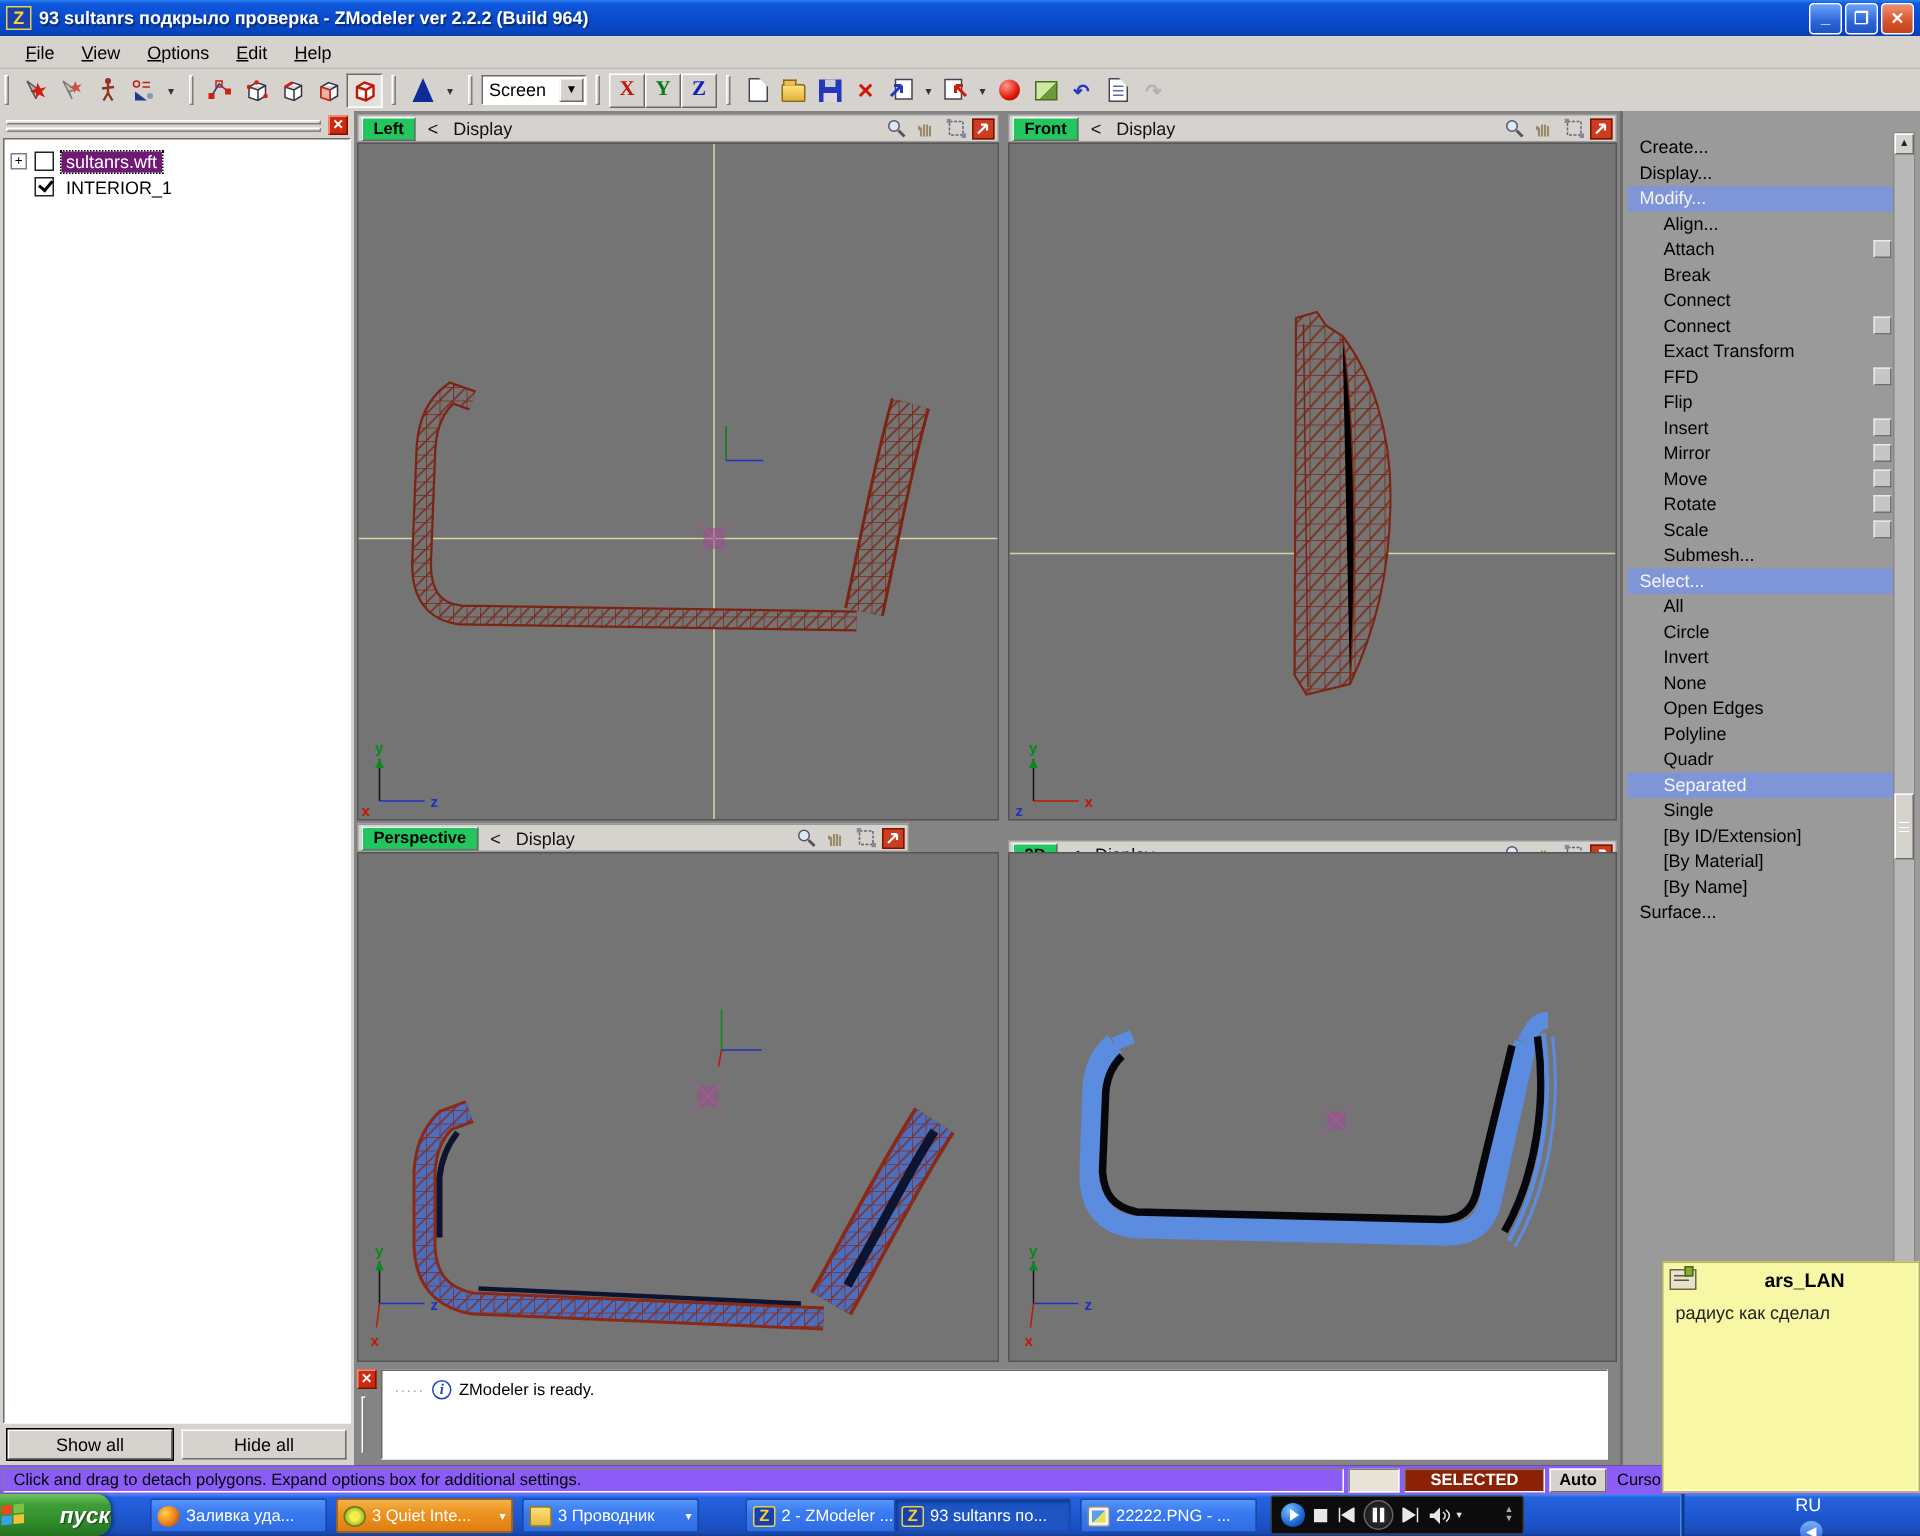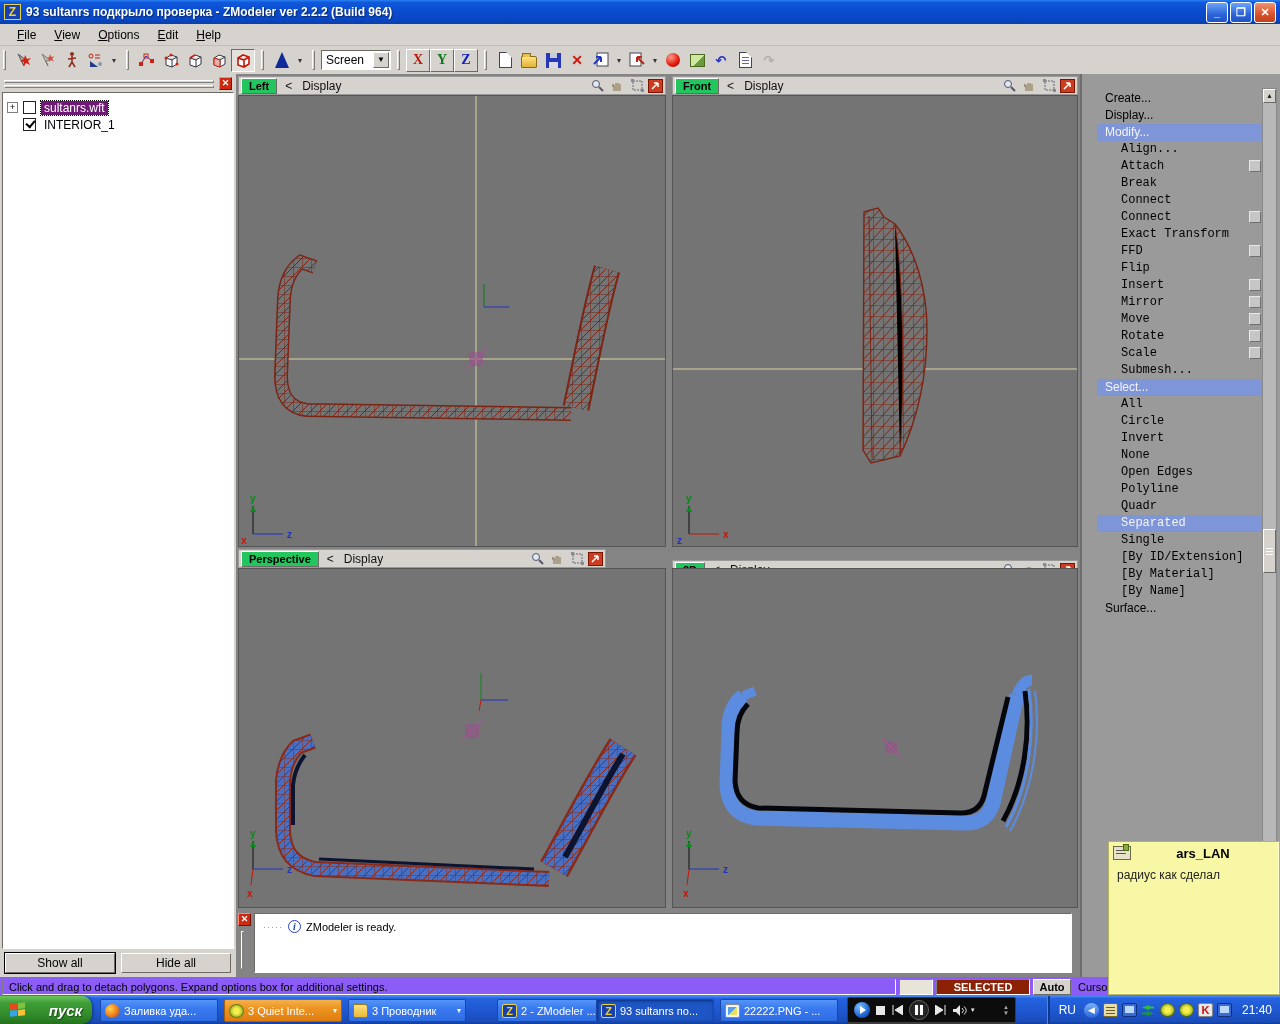--- a/index.html
+++ b/index.html
@@ -68,22 +68,22 @@
   
   .logpanel { position:absolute; left:2px; top:837px; width:838px; height:64px; }
   .logbox { position:absolute; left:16px; top:2px; width:818px; height:60px; background:#fff; border:1px solid; border-color:#6d6a65 #fff #fff #6d6a65; padding:6px 8px; font-size:11px; }
   .lrow { display:flex; align-items:center; gap:5px; color:#000; }
   .dots { color:#999; letter-spacing:1px; font-size:9px; }
   .info-i { width:13px; height:13px; border-radius:50%; border:1px solid #2244bb; color:#2244bb; font-family:"Liberation Serif",serif; font-weight:bold; font-style:italic; font-size:10px; text-align:center; line-height:11px; }
 
   
   .right-panel { left:1080px; top:74px; width:200px; height:903px; background:#9a9a9a; border-left:2px solid #6e6e6e; }
   .side-menu { position:absolute; left:3px; top:16px; width:180px; }
-  .menu-item { height:17px; line-height:17px; font-size:12px; color:#000; position:relative; padding-left:8px; white-space:nowrap;margin-left:12px; }
-  .menu-item.ind { padding-left:24px;font-family:Liberation Mono, monospace; }
+  .menu-item { height:17px; line-height:17px; font-size:12px; color:#000; position:relative; padding-left:8px; white-space:nowrap; }
+  .menu-item.ind { padding-left:24px; }
   .menu-item.sel { background:#7e96d8; color:#f4f4f4; }
   .mi-box { display:none; position:absolute; right:4px; top:2px; width:12px; height:12px; background:#c6c6c6; border:1px solid; border-color:#e8e8e8 #707070 #707070 #e8e8e8; }
   .menu-item.chk .mi-box { display:block; }
   .scrollbar { position:absolute; right:3px; top:14px; width:15px; height:886px; background:#b8b8b8; border:1px solid #888; }
   .sb-arrow { width:13px; height:14px; background:#d6d3ce; border:1px solid; border-color:#fff #6d6a65 #6d6a65 #fff; font-size:7px; text-align:center; line-height:12px; color:#222; }
   .sb-thumb { position:absolute; left:0px; top:440px; width:13px; height:44px; background:#d6d3ce; border:1px solid; border-color:#fff #6d6a65 #6d6a65 #fff; display:flex; flex-direction:column; justify-content:center; gap:2px; padding:0 2px; }
   .sb-thumb i { display:block; height:1px; background:#808080; border-bottom:1px solid #fff; }
 
   
   .statusbar { left:0; top:977px; width:1280px; height:19px; background:#8b5cf6; display:flex; align-items:center; gap:3px; padding:0 2px; }
@@ -98,21 +98,21 @@
   .sticky-head { height:22px; display:flex; align-items:center; padding:2px 4px; }
   .sticky-icon { width:18px; height:14px; background:#e8e2c8; border:1px solid #6a6a4a; position:relative; }
   .sticky-icon::before { content:""; position:absolute; left:2px; top:3px; width:10px; height:1px; background:#555; box-shadow:0 3px 0 #555; }
   .sticky-icon::after { content:""; position:absolute; right:1px; top:-3px; width:4px; height:5px; background:#8aa83c; border:1px solid #4a6a10; }
   .sticky-title { flex:1; text-align:center; font-weight:bold; font-size:13px; }
   .sticky-body { padding:4px 8px; font-size:12px; color:#222; }
 
   
   .taskbar { left:0; top:996px; width:1280px; height:28px;
     background:linear-gradient(180deg,#4a8cf6 0%,#2563e0 8%,#1d55cc 60%,#1a4cb8 92%,#123c94 100%); z-index:40; }
-  .startbtn { position:absolute; left:0; top:0; width:92px; height:28px; border-radius:0 10px 10px 0;
+  .startbtn { position:absolute; left:0; top:0; width:74px; height:28px; border-radius:0 10px 10px 0;
     background:linear-gradient(180deg,#6cc45e 0%,#3f9e38 25%,#2f8a2a 70%,#24701e 100%);
     display:flex; align-items:center; justify-content:center; gap:23px; box-shadow:1px 0 3px rgba(0,0,0,.4); }
   .start-label { color:#fff; font-weight:bold; font-style:italic; font-size:15px; text-shadow:1px 1px 1px #1a4a14; }
   .winflag { width:16px; height:14px; display:grid; grid-template-columns:7px 7px; grid-template-rows:6px 6px; gap:1px; transform:skewY(-6deg); }
   .winflag i:nth-child(1){background:#e84a1e;} .winflag i:nth-child(2){background:#7ec242;}
   .winflag i:nth-child(3){background:#3aa2e8;} .winflag i:nth-child(4){background:#f2c338;}
   .task { position:absolute; top:3px; height:23px; width:118px; border-radius:2px; border:1px solid #1a48a8;
     background:linear-gradient(180deg,#5395f8,#3a7af0 40%,#2e6ce2); color:#fff; font-size:11px;
     display:flex; align-items:center; gap:4px; padding:0 4px; overflow:hidden; white-space:nowrap; }
   .task.active { background:#1e55c4; box-shadow:inset 1px 1px 3px #0c2f78; }
@@ -129,22 +129,22 @@
   .tkicon[data-icon="paint"]::after { content:""; position:absolute; left:2px; top:2px; width:9px; height:8px; background:linear-gradient(135deg,#58a0e8 50%,#e8e058 50%); }
 
   .media { position:absolute; left:847px; top:1px; width:169px; height:26px; background:#0c0c0c; border:1px solid #3a3a3a; border-radius:2px; display:flex; align-items:center; gap:6px; padding:0 6px; }
   .wmp-logo { width:16px; height:16px; border-radius:50%; background:radial-gradient(circle at 35% 30%,#7ac0ff,#1258c8 70%); position:relative; }
   .wmp-logo::after { content:""; position:absolute; left:6px; top:4px; border-left:6px solid #fff; border-top:4px solid transparent; border-bottom:4px solid transparent; }
   .mctl { color:#e8e8e8; font-size:10px; display:flex; align-items:center; }
   .mctl svg { display:block; }
   .pausering { width:20px; height:20px; border-radius:50%; background:radial-gradient(circle,#3a3a3a,#101010); border:1px solid #666; display:flex; align-items:center; justify-content:center; }
   .mspin { margin-left:auto; color:#aaa; font-size:6px; line-height:6px; text-align:center; }
 
-  .tray { position:absolute; right:0; top:0; height:28px; display:flex; align-items:center; gap:4px; padding:0 8px 0 9px;
-    border-left:2px solid; border-left-color:#0f3a8c; box-shadow:-1px 0 0 #4a86f0; }
+  .tray { position:absolute; right:0; top:0; height:28px; display:flex; align-items:center; gap:4px; padding:0 8px 0 20px;
+    border-left:2px solid; border-left-color:#0f3a8c; box-shadow:-1px 0 0 #4a86f0;flex-direction:column; }
   .tray-lang { color:#fff; font-size:12px; margin-right:4px; }
   .tray-chevron { width:15px; height:15px; border-radius:50%; background:linear-gradient(180deg,#7ab0f8,#2a66d8); color:#fff; font-size:9px; text-align:center; line-height:14px; }
   .trayicon { width:15px; height:14px; position:relative; border-radius:2px; }
   .trayicon[data-icon="journal"] { background:#e8dca8; border:1px solid #7a6a2a; }
   .trayicon[data-icon="journal"]::after{content:""; position:absolute; left:2px; top:3px; width:9px; height:1px; background:#6a5a20; box-shadow:0 3px 0 #6a5a20, 0 6px 0 #6a5a20;}
   .trayicon[data-icon="network-computer"], .trayicon[data-icon="computer"] { background:#3a6ad8; border:1px solid #12307a; }
   .trayicon[data-icon="network-computer"]::after, .trayicon[data-icon="computer"]::after { content:""; position:absolute; left:2px; top:2px; width:9px; height:7px; background:#bcd8f8; }
   .trayicon[data-icon="green-arrows"] { background:transparent; }
   .trayicon[data-icon="green-arrows"]::before { content:""; position:absolute; left:1px; top:2px; width:12px; height:5px; background:#2fbf3a; clip-path:polygon(0 50%,60% 0,60% 30%,100% 30%,100% 70%,60% 70%,60% 100%); }
   .trayicon[data-icon="green-arrows"]::after { content:""; position:absolute; left:1px; top:8px; width:12px; height:5px; background:#1a9a28; clip-path:polygon(100% 50%,40% 0,40% 30%,0 30%,0 70%,40% 70%,40% 100%); }

